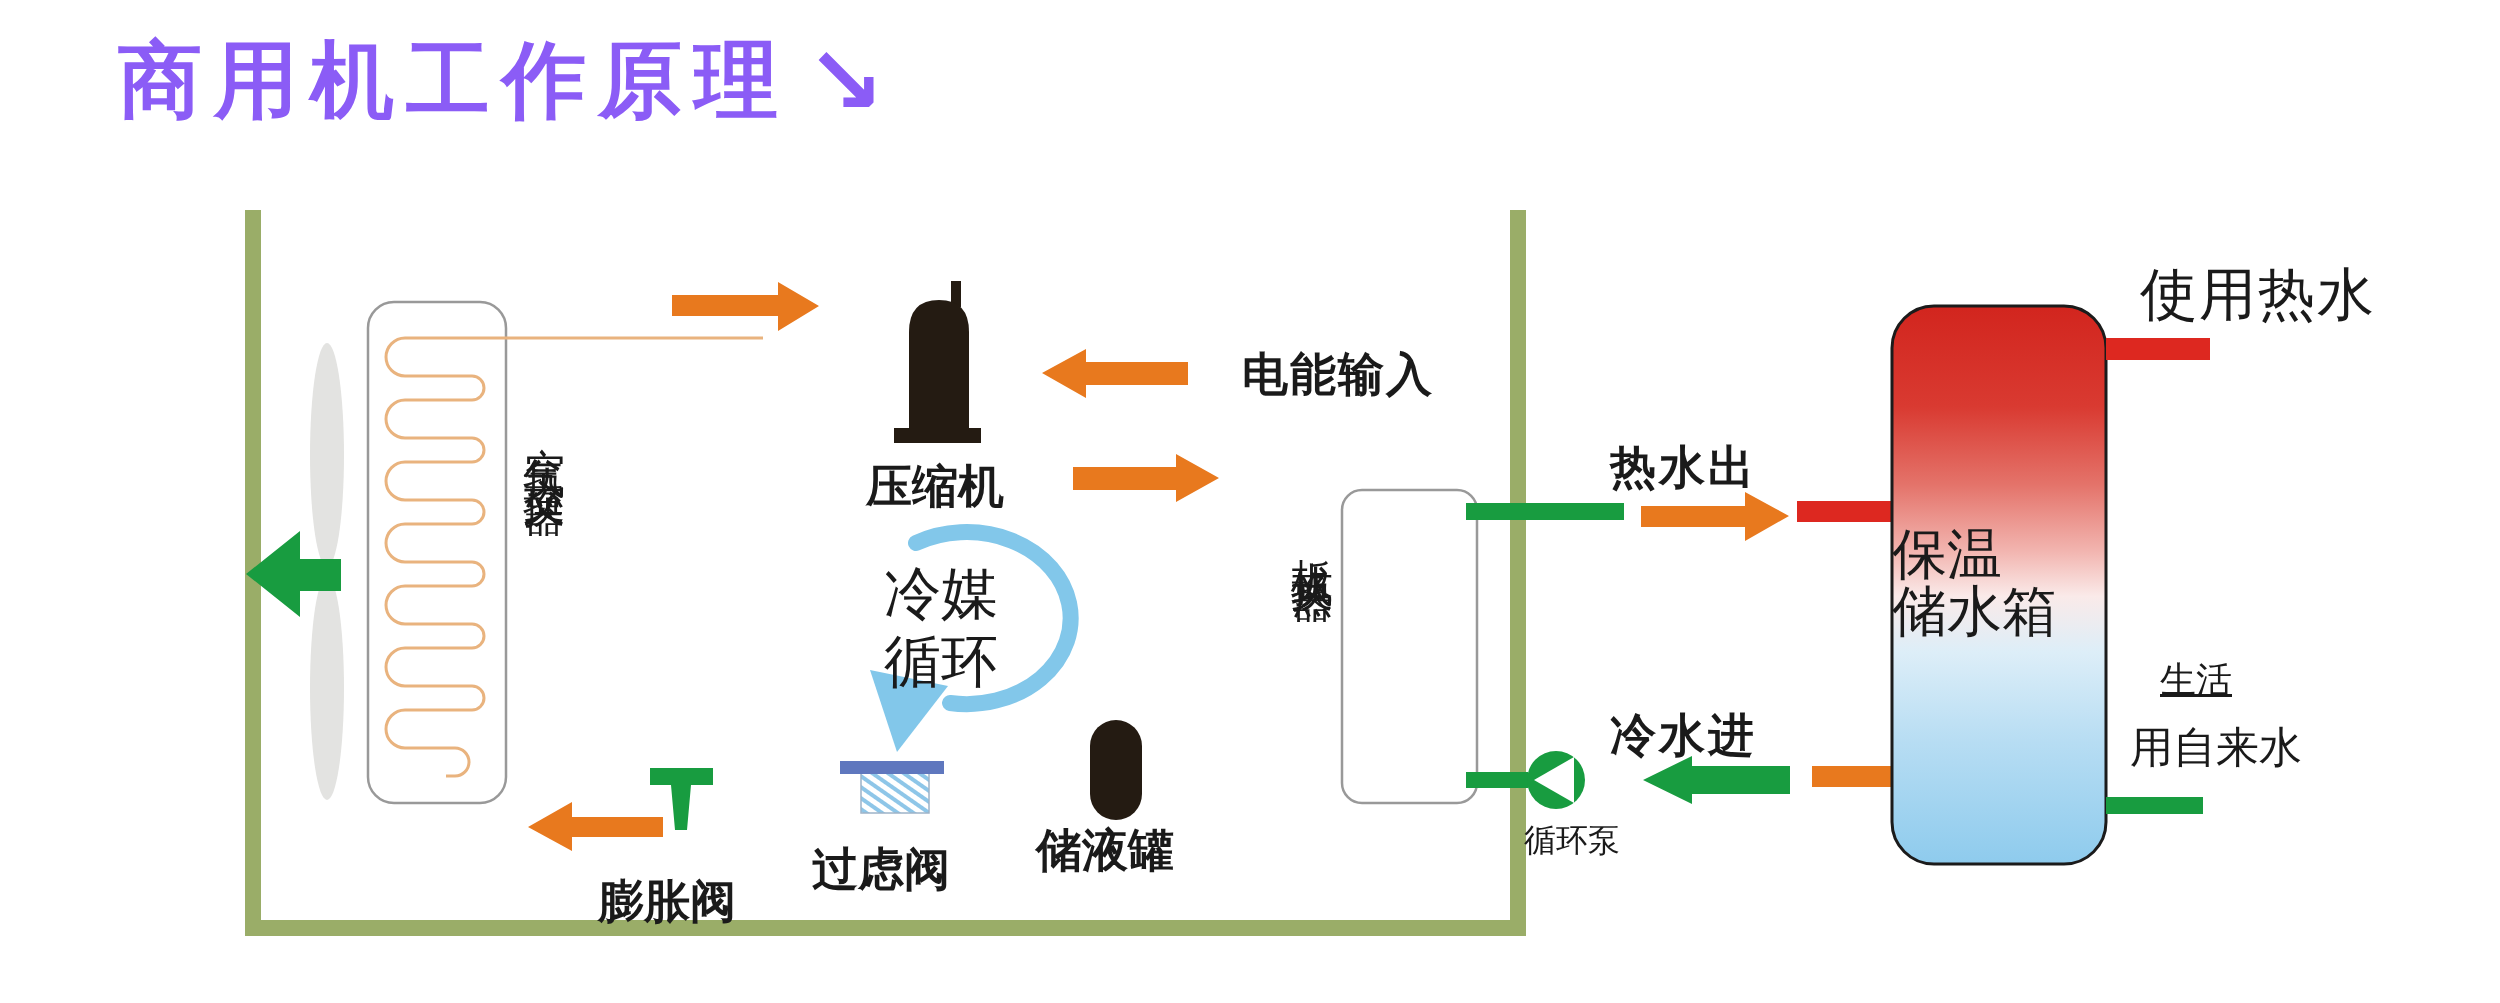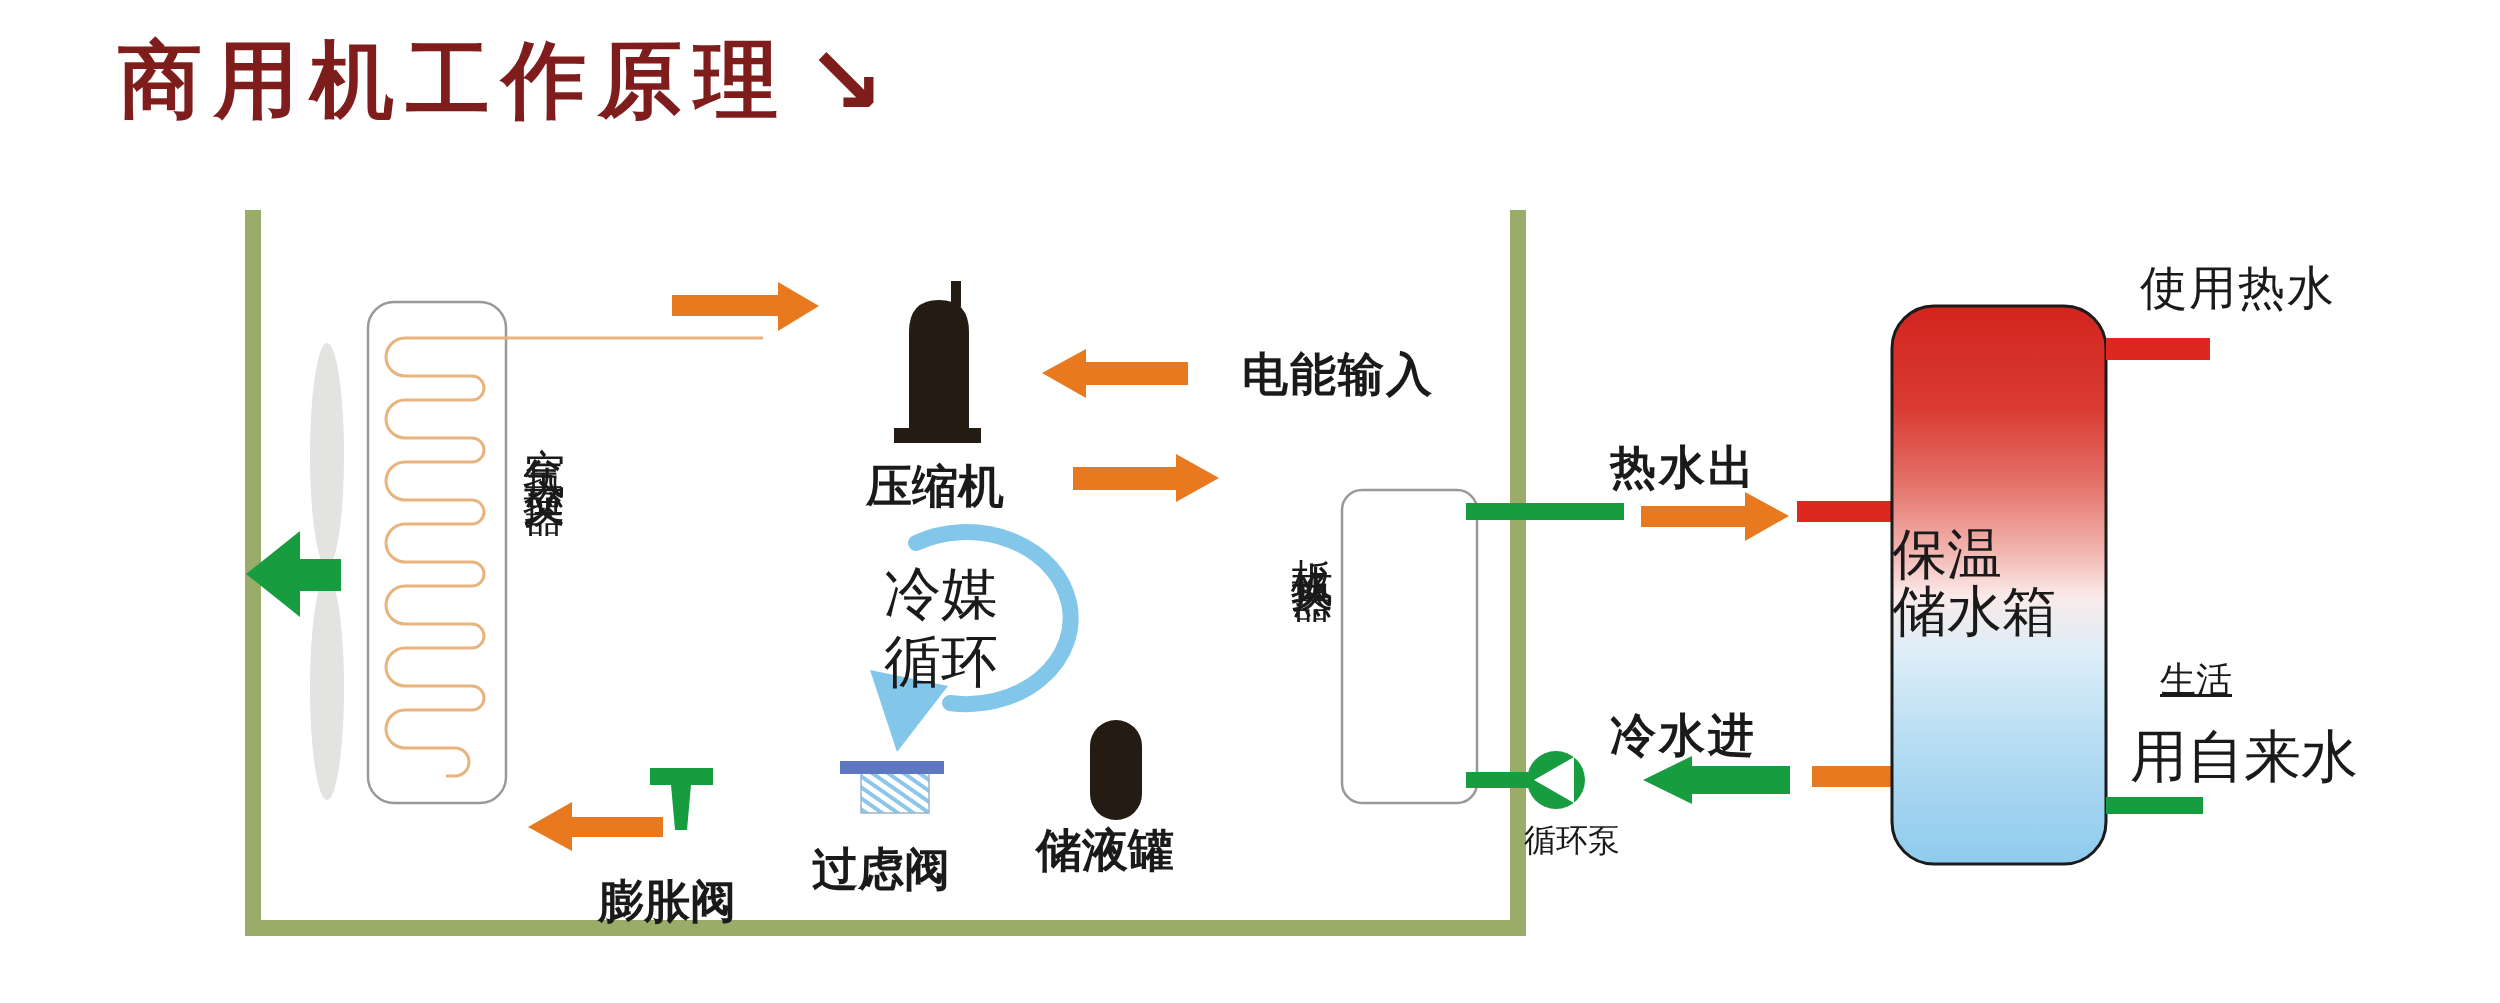--- a/index.html
+++ b/index.html
@@ -17,22 +17,22 @@
     position:absolute;left:118px;top:24px;
     font-size:84px;font-weight:bold;letter-spacing:12px;
     display:flex;align-items:center;
   }
   #title-arrow{font-size:94px;font-weight:bold;margin-left:16px;letter-spacing:0;line-height:84px;}
   .f46{font-size:46px;font-weight:bold;}
   .f44{font-size:32px;}
   .f57{font-size:57px;font-weight:500;}
   .f55{font-size:55px;font-weight:500;}
   .f51{font-size:36px;text-decoration:underline;}
-  .f49{font-size:57px;}
-  .f47{font-size:47px;}
+  .f49{font-size:43px;}
+  .f47{font-size:57px;}
   .coil-label{left:516px;top:414px;font-size:42px;letter-spacing:10px;}
   .hx-label{left:1284px;top:526px;font-size:42px;letter-spacing:6px;}
 </style>
 </head>
 <body>
 
 <div id="canvas">
 
   <svg id="diagram-svg" viewBox="0 0 2500 1003" xmlns="http://www.w3.org/2000/svg">
     <defs>
@@ -114,21 +114,21 @@
     </g>
     <polygon points="1643,780 1692,756 1692,766 1790,766 1790,794 1692,794 1692,804" fill="#189c40"></polygon>
     <rect x="1812" y="766" width="80" height="21" fill="#e8791e"></rect>
 
     <rect x="1892" y="306" width="214" height="558" rx="42" fill="url(#tankGrad)" stroke="#1b1b1b" stroke-width="3"></rect>
 
     <rect x="2106" y="338" width="104" height="22" fill="#dd2820"></rect>
     <rect x="2106" y="797" width="97" height="17" fill="#189c40"></rect>
   </svg>
 
-  <div id="page-title" style="color:#7f1d1d;">
+  <div id="page-title" style="color:#8b5cf6;">
     <span>商用机工作原理</span>
     <span id="title-arrow">↘</span>
   </div>
 
   <div class="lbl vert coil-label">空气热交换器</div>
   <div class="lbl f46 center" style="left:866px;top:456px;width:160px;">压缩机</div>
   <div class="lbl f46" style="left:1242px;top:344px;letter-spacing:2px;">电能输入</div>
   <div class="lbl f57 center" style="left:884px;top:556px;width:148px;">冷媒</div>
   <div class="lbl f57 center" style="left:884px;top:624px;width:148px;">循环</div>
   <div class="lbl f46 center" style="left:598px;top:839px;width:160px;margin-top:32px;">膨胀阀</div>

